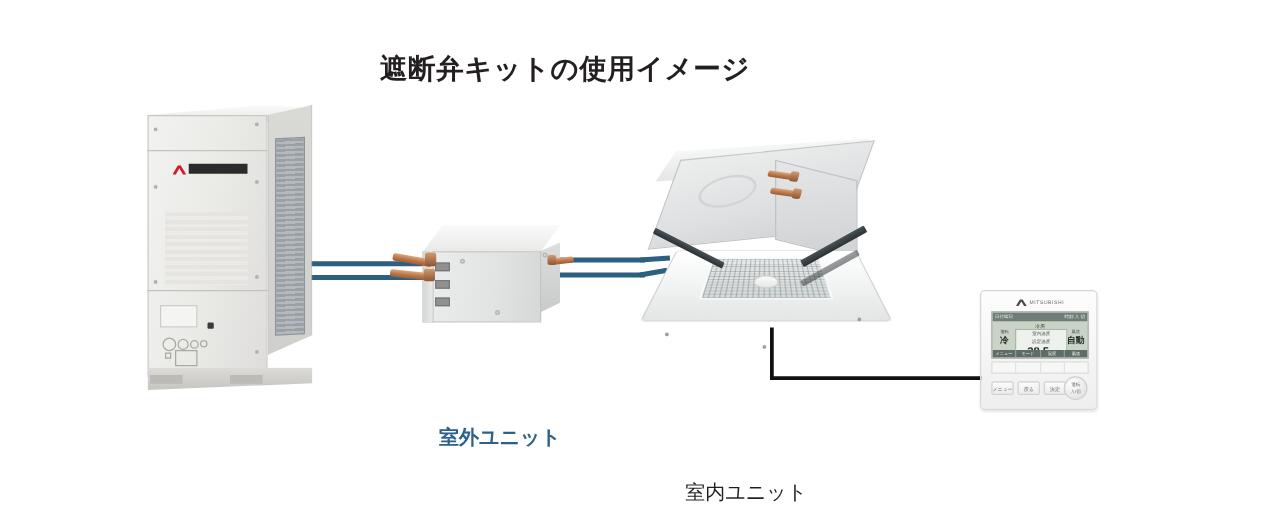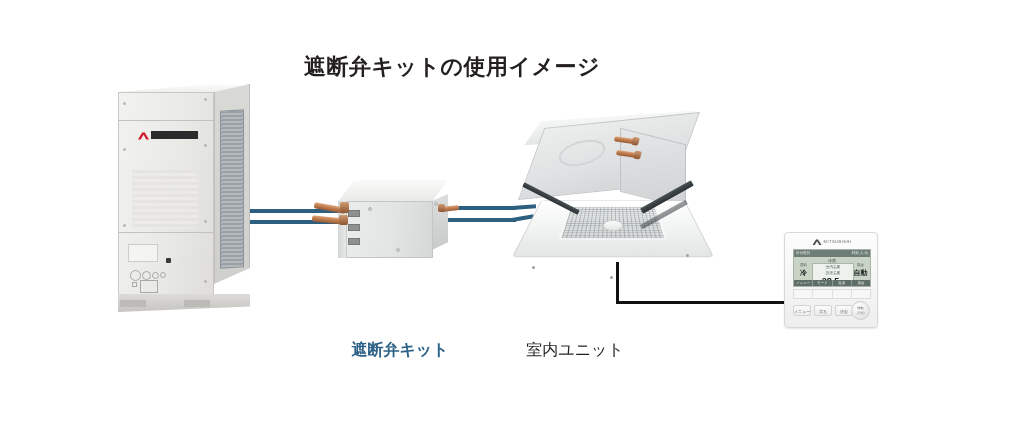--- a/index.html
+++ b/index.html
@@ -22,21 +22,20 @@
   .title {
     position: absolute;
     left: 0;
     top: 40px;
     width: 904px;
     text-align: center;
     font-size: 22px;
     font-weight: bold;
     color: #231f20;
     letter-spacing: 0.5px;
-    margin-top: 12px;
   }
 
   
   .caption {
     position: absolute;
     top: 340px;
     font-size: 16px;
     color: #231f20;
     white-space: nowrap;
     text-align: center;
@@ -689,16 +688,16 @@
       <div class="rc-btn">戻る</div>
       <div class="rc-btn">決定</div>
     </div>
 
     <div class="rc-power">
       <span>運転</span>
       <span>入/切</span>
     </div>
   </div>
 
-  <div class="caption accent" style="left:315px; width:170px;">遮断弁キット</div>
-  <div class="caption" style="left:490px; width:170px;">室内ユニット</div>
+  <div class="caption accent" style="left:315px; width:170px;">室外ユニット</div>
+  <div class="caption" style="left:512px; width:170px;margin-top:44px;">室内ユニット</div>
 
 </div>
 
 </body></html>

